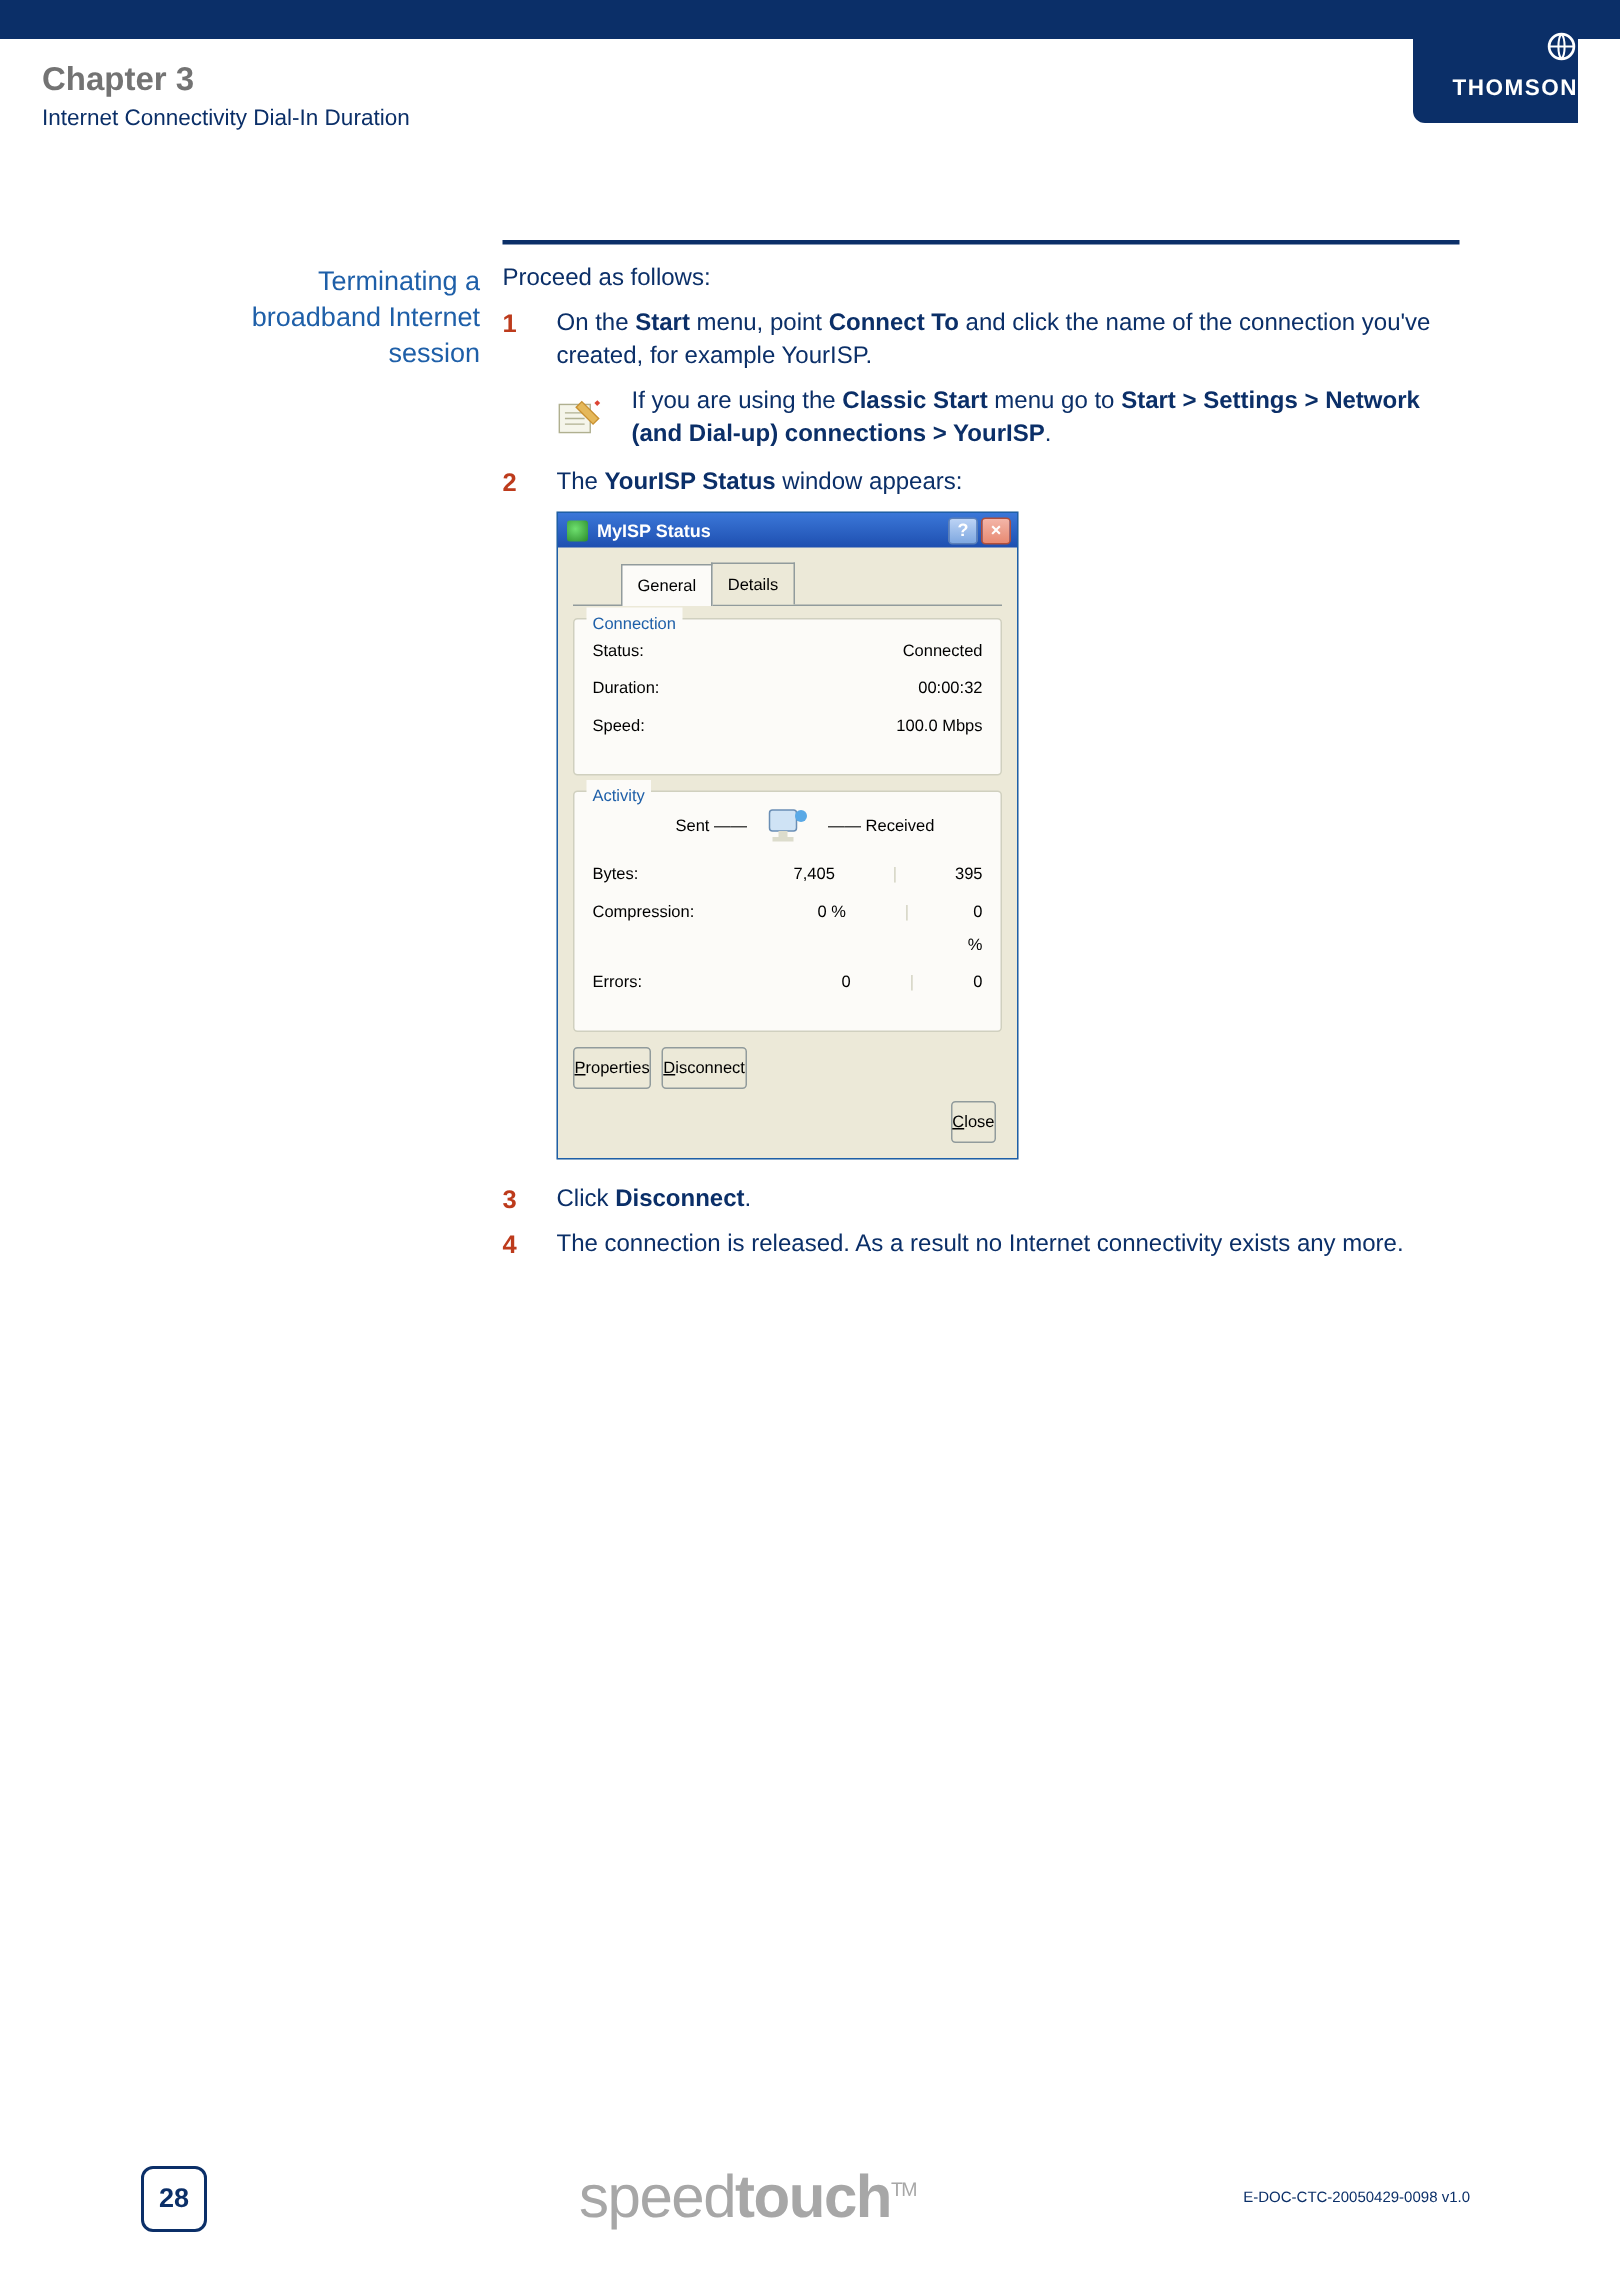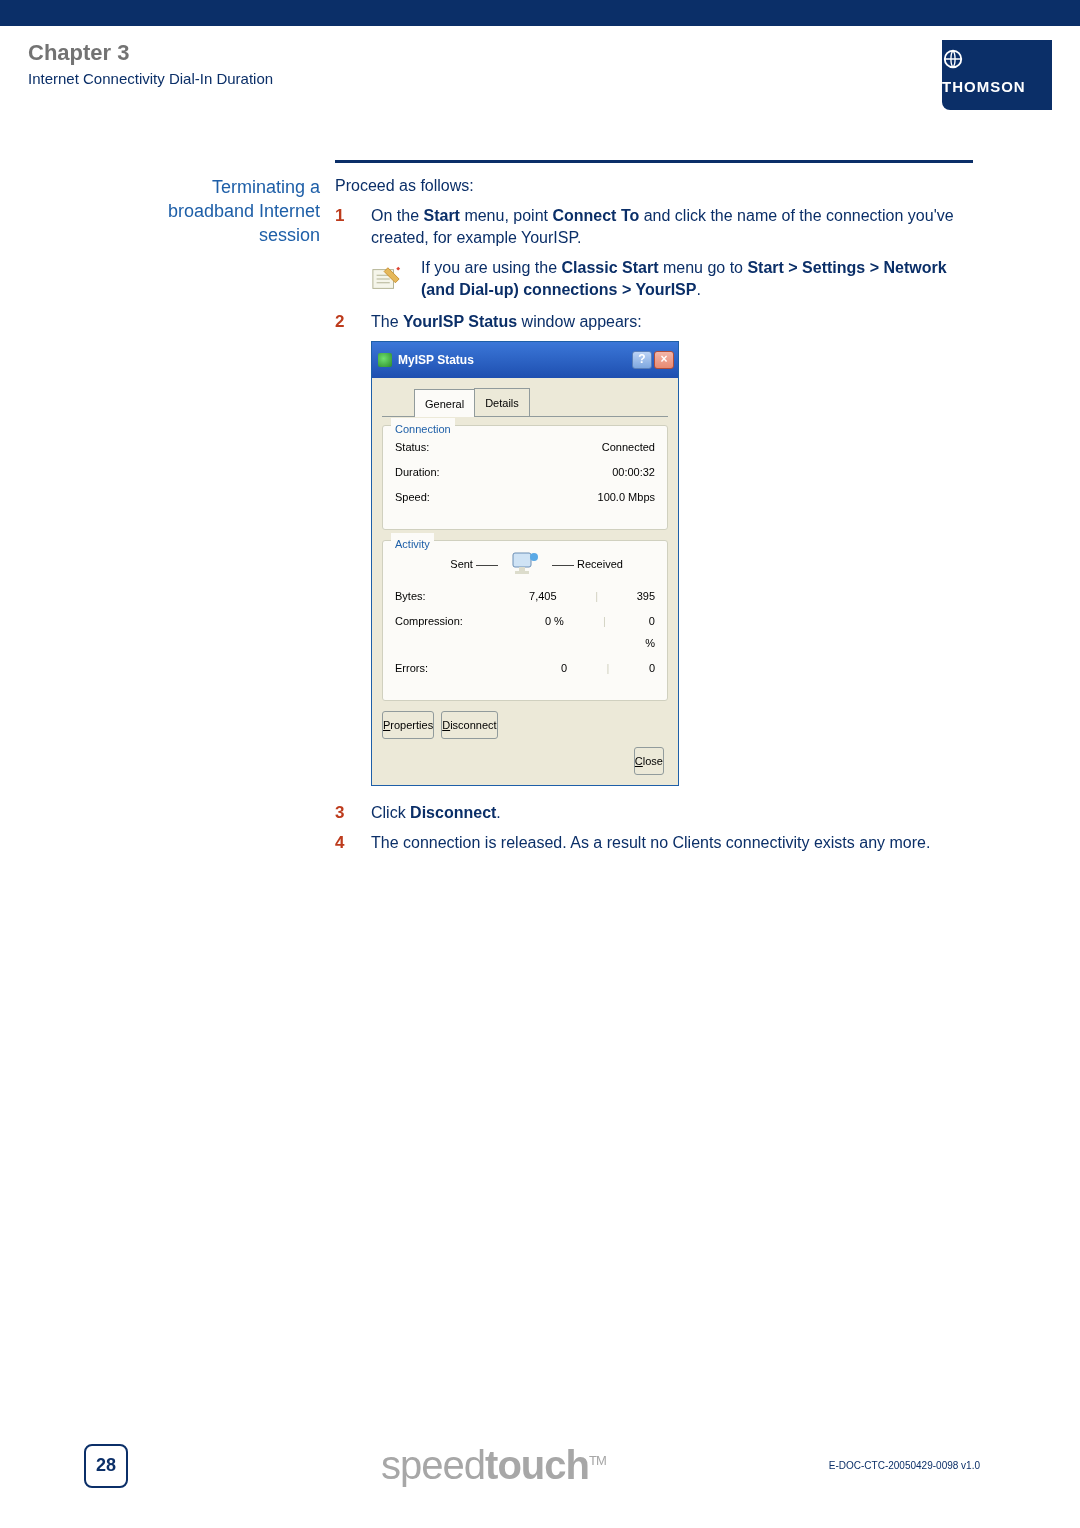--- a/index.html
+++ b/index.html
@@ -27,27 +27,27 @@
       font-size: 22px;
       font-weight: bold;
     }
     .chapter-sub {
       color: #0b2f68;
       font-size: 15px;
       margin-top: 4px;
     }
     .thomson-logo {
       position: absolute;
-      top: 40px;
+      top: 12px;
       right: 28px;
       width: 110px;
       height: 70px;
       background: #0b2f68;
       color: #fff;
-      text-align: left;
+      text-align: right;
       padding-top: 8px;
       border-radius: 0 0 0 8px;
     }
     .thomson-logo .globe { font-size: 22px; line-height: 22px; }
     .thomson-logo .txt { font-size: 15px; font-weight: bold; letter-spacing: 1px; margin-top: 4px; }
     .hr-top {
       position: absolute;
       top: 160px;
       left: 335px;
       width: 638px;
@@ -103,21 +103,21 @@
       font-family: Tahoma, Arial, sans-serif;
       font-size: 11px;
       color: #000;
       border: 1px solid #1e5fa8;
       background: #ece9d8;
     }
     .titlebar {
       background: linear-gradient(#3b77d8, #1e4fb0);
       color: #fff;
       font-weight: bold;
-      height: 36px;
+      height: 23px;
       display: flex;
       align-items: center;
       padding: 0 4px 0 6px;
       font-size: 12px;
     }
     .titlebar .icon-net {
       width: 14px; height: 14px; margin-right: 6px;
       background: radial-gradient(circle at 40% 40%, #6fe06f, #2a8a2a);
       border-radius: 2px;
     }
@@ -192,21 +192,21 @@
       padding: 2px 0;
       font-size: 11px;
       margin-right: 4px;
     }
     .close-row { text-align: right; margin-top: 8px; }
 
     
     .footer {
       position: absolute;
       bottom: 40px;
-      left: 84px;
+      left: 94px;
       right: 100px;
       display: flex;
       align-items: center;
     }
     .page-num {
       border: 2px solid #0b2f68;
       border-radius: 8px;
       width: 44px; height: 44px;
       display: flex;
       align-items: center;
@@ -363,21 +363,21 @@
 
   <div class="step-row">
     <div class="step-num">3</div>
     <div class="step-txt">
       <span>Click </span><b>Disconnect</b><span>.</span>
     </div>
   </div>
 
   <div class="step-row">
     <div class="step-num">4</div>
-    <div class="step-txt">The connection is released. As a result no Clients connectivity exists any more.</div>
+    <div class="step-txt">The connection is released. As a result no Internet connectivity exists any more.</div>
   </div>
 </div>
 
 <div class="footer">
   <div class="page-num">28</div>
   <div class="speedtouch">
     <span>speed</span><span class="bold">touch</span><span class="tm">TM</span>
   </div>
   <div class="docid">E-DOC-CTC-20050429-0098 v1.0</div>
 </div>

